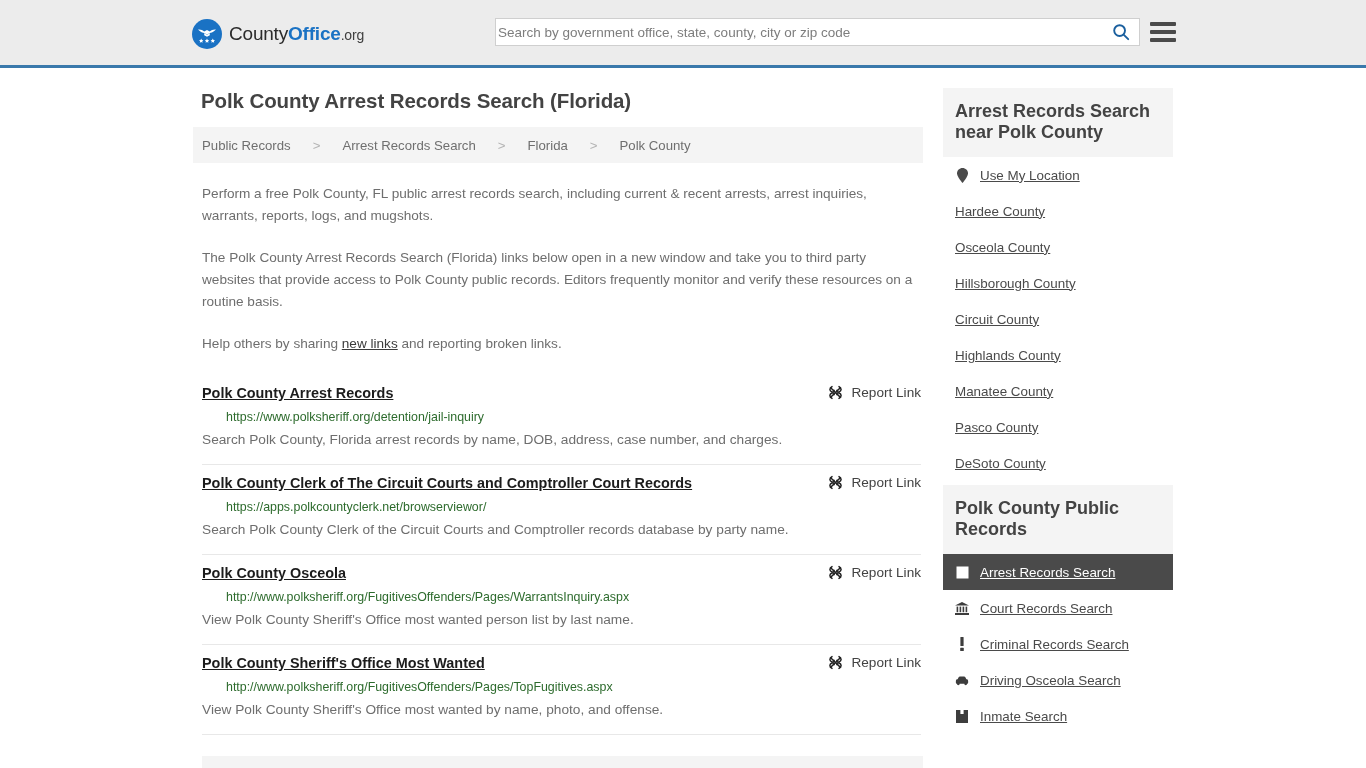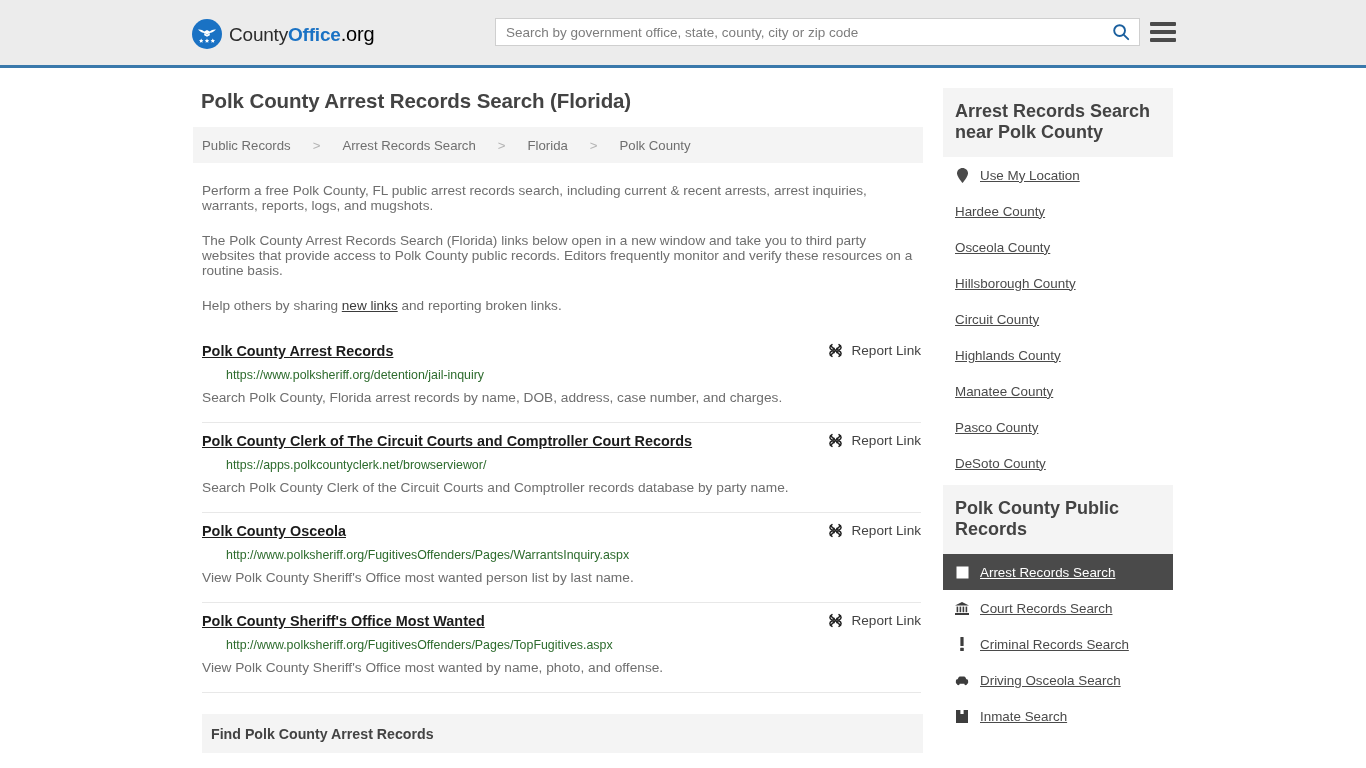--- a/index.html
+++ b/index.html
@@ -32,39 +32,39 @@
   }
   .logo-mark { width: 30px; height: 30px; display: block; }
   .logo-text {
     font-size: 19px;
     letter-spacing: -0.2px;
     color: #2b2b2b;
     font-weight: 400;
     white-space: nowrap;
   }
   .logo-text .blue { color: #1a72c4; font-weight: 700; }
-  .logo-text .org { color: #000000; font-size: 20px; }
+  .logo-text .org { color: #404040; font-size: 14px; }
 
   .search-wrap {
     position: absolute;
     left: 495px;
     top: 18px;
     width: 645px;
     height: 28px;
     background: #ffffff;
     border: 1px solid #cfcfcf;
     display: flex;
     align-items: center;
   }
   .search-input {
     flex: 1;
     border: none;
     outline: none;
     height: 42px;
-    padding: 0 10px;
+    padding: 0 2px;
     font-size: 13.5px;
     color: #3c3c3c;
     font-family: "Liberation Sans", sans-serif;
     background: transparent;
   }
   .search-input::placeholder { color: #7d7d7d; }
   .search-btn {
     width: 36px; height: 26px;
     background: transparent;
     border: none;
@@ -128,21 +128,21 @@
     white-space: nowrap;
   }
   .breadcrumb .sep { color: #b3b3b3; padding: 0 7px; }
 
   .intro {
     padding: 0 10px 0 9px;
   }
   .intro p {
     margin: 20px 0 0 0;
     font-size: 13.6px;
-    line-height: 15px;
+    line-height: 22px;
     color: #6e6e6e;
   }
   .intro p a {
     color: #3b3b3b;
     text-decoration: underline;
     font-weight: 400;
   }
 
   
   .results { margin-top: 18px; padding: 0 2px 0 9px; }

